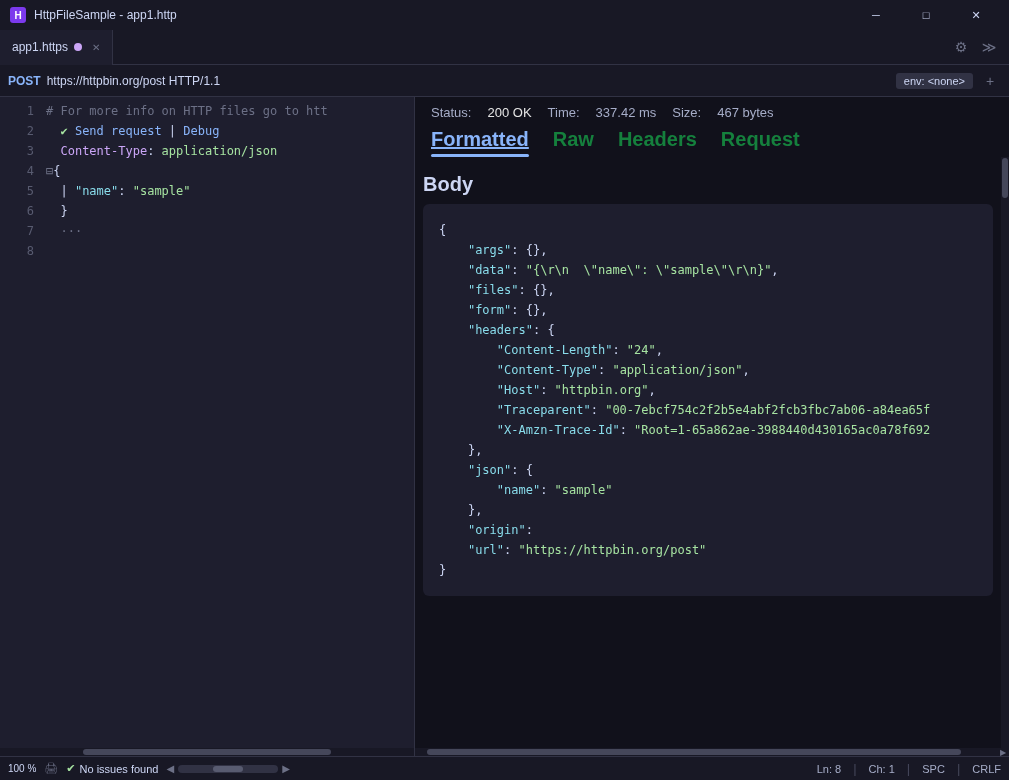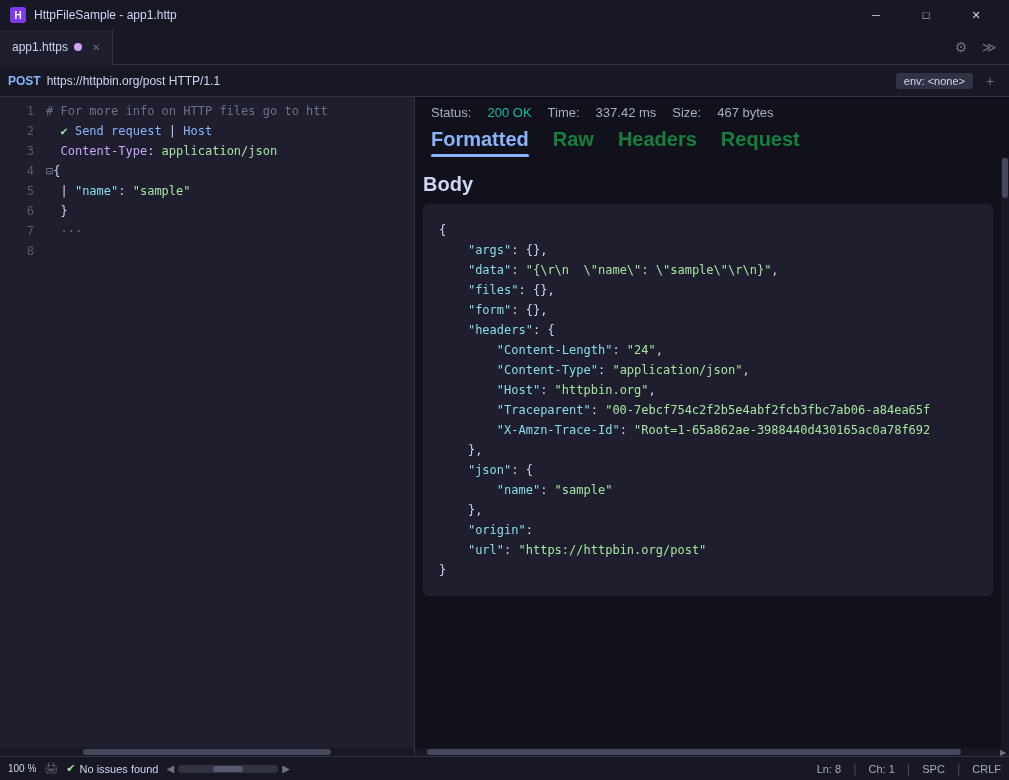--- a/index.html
+++ b/index.html
@@ -242,21 +242,21 @@
     
     .response-status-bar {
       padding: 8px 16px;
       display: flex;
       align-items: center;
       gap: 16px;
       background: #11111b;
       flex-shrink: 0;
     }
     .status-label { color: #a6adc8; font-size: 13px; }
-    .status-ok { color: #14b8a6; font-size: 13px; }
+    .status-ok { color: #e5e5e5; font-size: 13px; }
     .status-time-val { color: #a6adc8; font-size: 13px; }
     .status-size-val { color: #a6adc8; font-size: 13px; }
 
     
     .response-tabs {
       display: flex;
       align-items: flex-end;
       padding: 0 16px;
       gap: 24px;
       background: #11111b;
@@ -265,20 +265,21 @@
     .resp-tab {
       font-size: 20px;
       font-weight: bold;
       color: #15803d;
       cursor: pointer;
       padding-bottom: 6px;
       position: relative;
     }
     .resp-tab.active {
       color: #89b4fa;
+      text-decoration: underline;
     }
     .resp-tab.active::after {
       content: '';
       position: absolute;
       bottom: 0;
       left: 0;
       right: 0;
       height: 3px;
       background: #89b4fa;
       border-radius: 2px;
@@ -485,21 +486,21 @@
           <div>2</div>
           <div>3</div>
           <div>4</div>
           <div>5</div>
           <div>6</div>
           <div>7</div>
           <div>8</div>
         </div>
         <div class="code-content">
           <span class="code-line"><span class="comment"># For more info on HTTP files go to htt</span></span>
-          <span class="code-line">  <span class="check-icon">✔</span><span class="send-link"> Send request</span> | <span class="debug-link">Host</span></span>
+          <span class="code-line">  <span class="check-icon">✔</span><span class="send-link"> Send request</span> | <span class="debug-link">Debug</span></span>
           <span class="code-line">  <span class="header-name">Content-Type</span>: <span class="header-val">application/json</span></span>
           <span class="code-line"></span>
           <span class="code-line"><span class="collapse">⊟</span><span class="bracket">{</span></span>
           <span class="code-line">  | <span class="key">"name"</span>: <span class="string">"sample"</span></span>
           <span class="code-line">  <span class="bracket">}</span></span>
           <span class="code-line">  <span class="comment">···</span></span>
         </div>
       </div>
     </div>
     <div class="editor-scrollbar">

